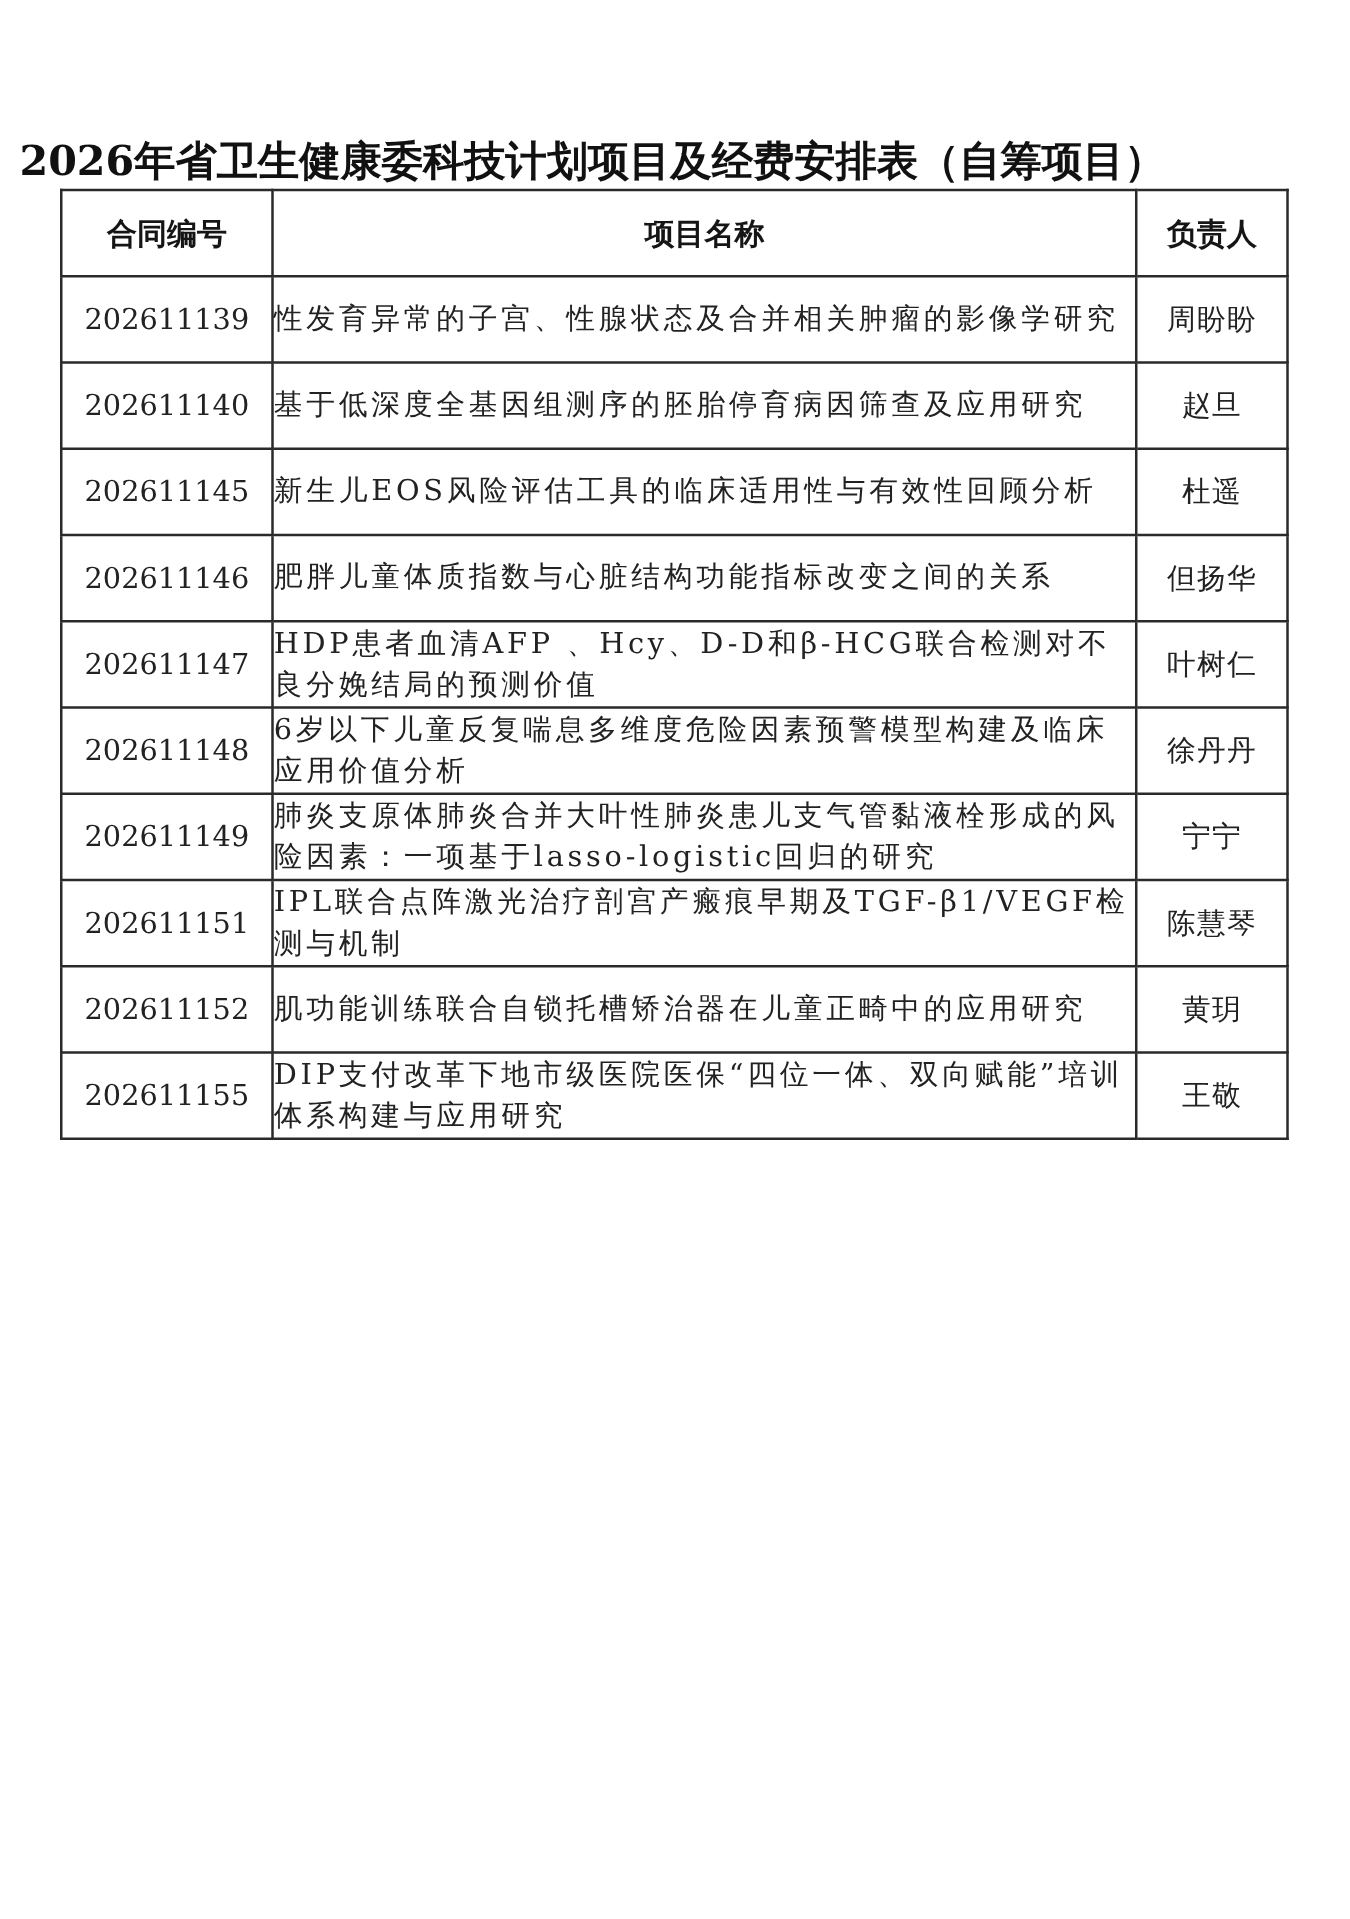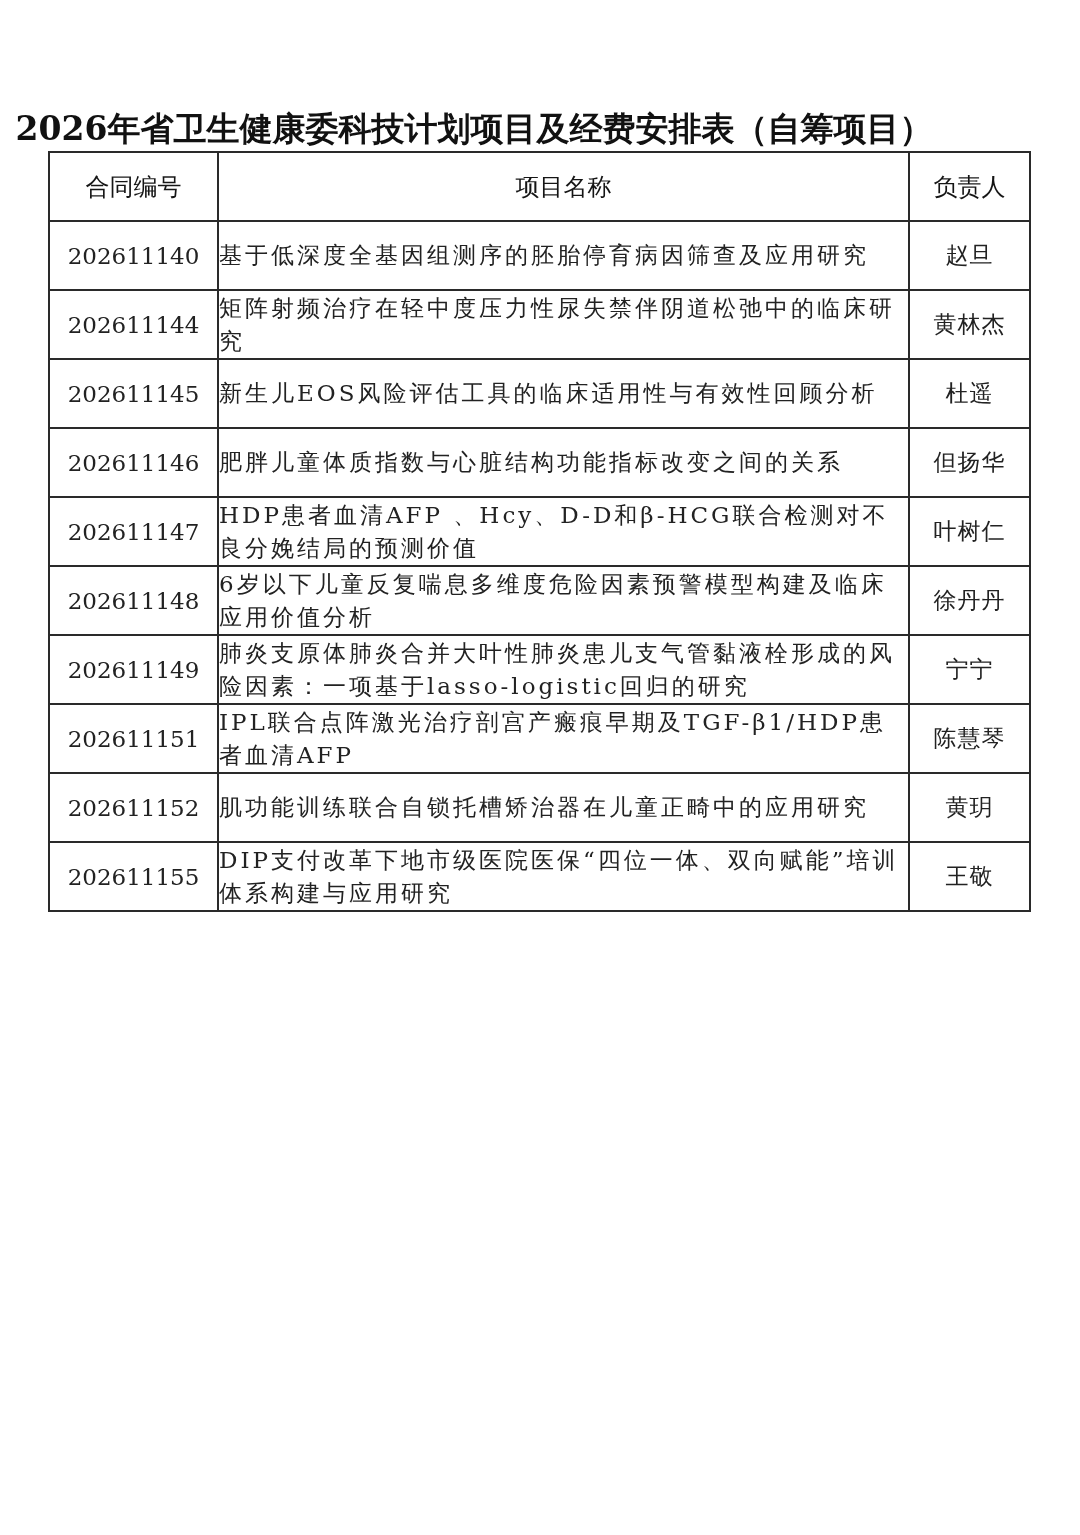--- a/index.html
+++ b/index.html
@@ -40,21 +40,21 @@
     table.grid col.c-name { width: 691px; }
     table.grid col.c-owner { width: 121px; }
     table.grid th, table.grid td {
       border: 2px solid #2a2a2a;
       padding: 0;
       vertical-align: middle;
     }
     table.grid th {
       height: 67px;
       font-family: "DejaVu Sans", "Liberation Sans", sans-serif;
-      font-weight: normal;
+      font-weight: bold;
       font-size: 24px;
       text-align: center;
       color: #151515;
     }
     table.grid td {
       height: 67px;
       font-family: "DejaVu Serif", "Liberation Serif", serif;
       font-size: 23px;
       color: #222;
     }
@@ -90,28 +90,28 @@
   </colgroup>
   <thead>
     <tr>
       <th>合同编号</th>
       <th>项目名称</th>
       <th>负责人</th>
     </tr>
   </thead>
   <tbody>
     <tr>
+      <td class="cell-id">202611139</td>
+      <td class="cell-name">性发育异常的子宫、性腺状态及合并相关肿瘤的影像学研究</td>
+      <td class="cell-owner">周盼盼</td>
+    </tr>
+    <tr>
       <td class="cell-id">202611140</td>
       <td class="cell-name">基于低深度全基因组测序的胚胎停育病因筛查及应用研究</td>
       <td class="cell-owner">赵旦</td>
-    </tr>
-    <tr>
-      <td class="cell-id">202611144</td>
-      <td class="cell-name">矩阵射频治疗在轻中度压力性尿失禁伴阴道松弛中的临床研究</td>
-      <td class="cell-owner">黄林杰</td>
     </tr>
     <tr>
       <td class="cell-id">202611145</td>
       <td class="cell-name">新生儿EOS风险评估工具的临床适用性与有效性回顾分析</td>
       <td class="cell-owner">杜遥</td>
     </tr>
     <tr>
       <td class="cell-id">202611146</td>
       <td class="cell-name">肥胖儿童体质指数与心脏结构功能指标改变之间的关系</td>
       <td class="cell-owner">但扬华</td>
@@ -126,21 +126,21 @@
       <td class="cell-name">6岁以下儿童反复喘息多维度危险因素预警模型构建及临床应用价值分析</td>
       <td class="cell-owner">徐丹丹</td>
     </tr>
     <tr>
       <td class="cell-id">202611149</td>
       <td class="cell-name">肺炎支原体肺炎合并大叶性肺炎患儿支气管黏液栓形成的风险因素：一项基于lasso-logistic回归的研究</td>
       <td class="cell-owner">宁宁</td>
     </tr>
     <tr>
       <td class="cell-id">202611151</td>
-      <td class="cell-name">IPL联合点阵激光治疗剖宫产瘢痕早期及TGF-β1/HDP患者血清AFP</td>
+      <td class="cell-name">IPL联合点阵激光治疗剖宫产瘢痕早期及TGF-β1/VEGF检测与机制</td>
       <td class="cell-owner">陈慧琴</td>
     </tr>
     <tr>
       <td class="cell-id">202611152</td>
       <td class="cell-name">肌功能训练联合自锁托槽矫治器在儿童正畸中的应用研究</td>
       <td class="cell-owner">黄玥</td>
     </tr>
     <tr>
       <td class="cell-id">202611155</td>
       <td class="cell-name">DIP支付改革下地市级医院医保“四位一体、双向赋能”培训体系构建与应用研究</td>

